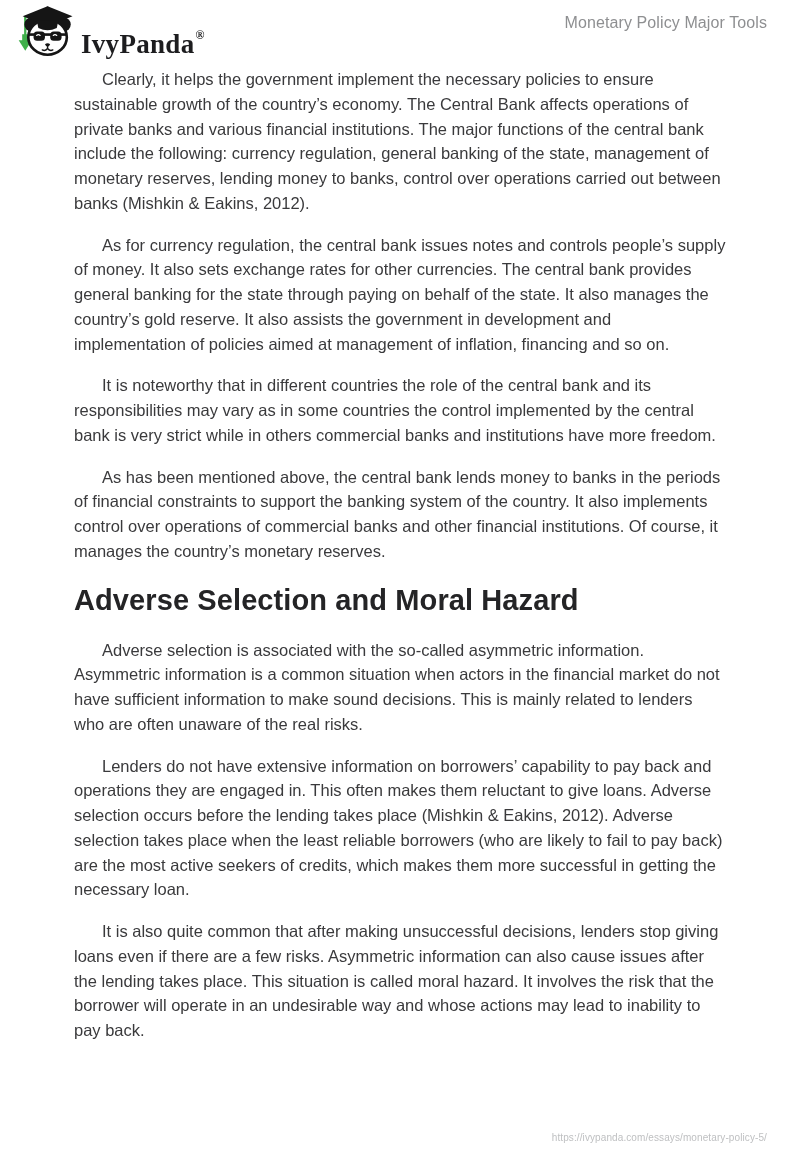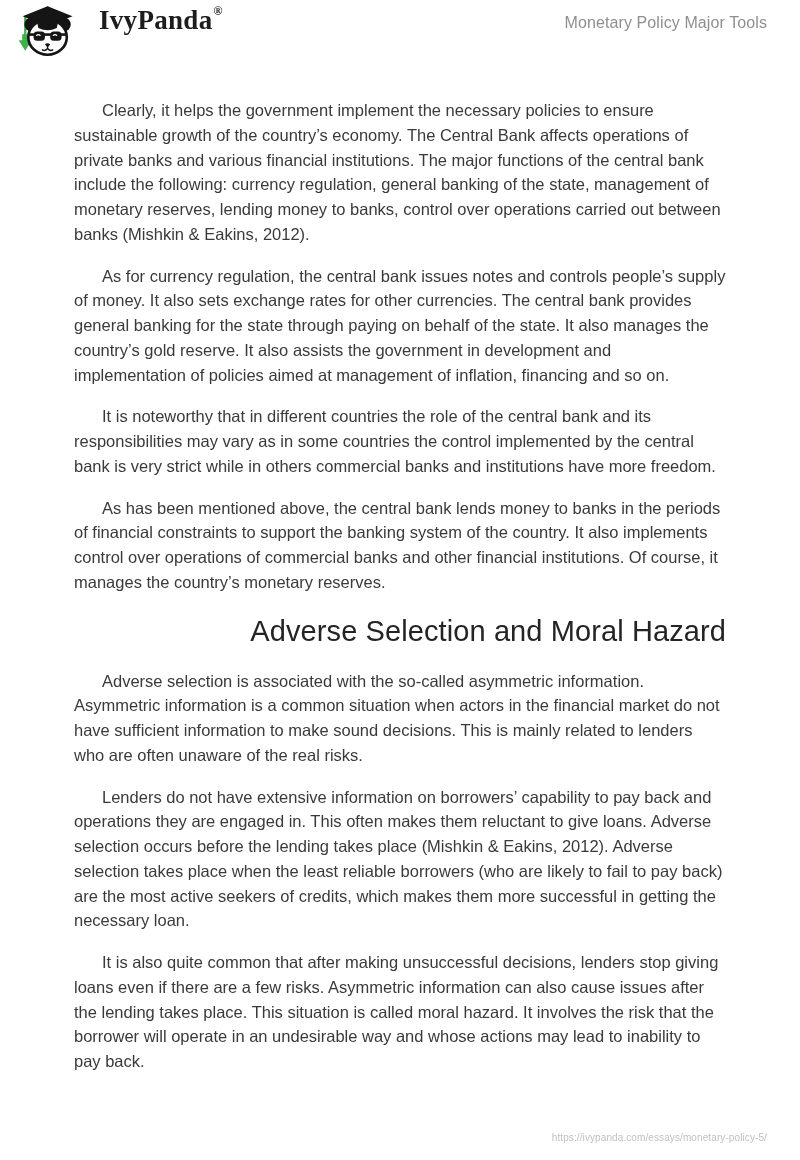--- a/index.html
+++ b/index.html
@@ -11,22 +11,22 @@
     overflow: hidden;
     font-family: "Liberation Sans", sans-serif;
   }
 
   
   .brand {
     position: absolute;
     left: 13px;
     top: 5px;
     display: flex;
-    align-items: flex-start;
-    gap: 23px;
+    align-items: flex-end;
+    gap: 5px;
     text-decoration: none;
     cursor: pointer;
   }
   .logo-wrap svg { display: block; width: 63px; height: 53px; }
   .brand-text {
     font-family: "Liberation Serif", serif;
     font-weight: 700;
     font-size: 27px;
     color: #1d1d1f;
     letter-spacing: 0.3px;
@@ -46,37 +46,35 @@
     color: #8e8f91;
     letter-spacing: 0.1px;
   }
 
   
   main {
     position: absolute;
     top: 67px;
     left: 74px;
     width: 652px;
-    margin-top: 31px;
   }
   main p {
     margin: 0 0 17px 0;
     text-indent: 28px;
     font-size: 16.5px;
     line-height: 24.75px;
     color: #3a3a3c;
   }
   main h2 {
     margin: 5px 0 19px 0;
     font-size: 29px;
     line-height: 38px;
-    font-weight: 400;
+    font-weight: 700;
     color: #242426;
     letter-spacing: 0.1px;
-    text-align: right;
   }
 
   
   .source-url {
     position: absolute;
     top: 1132px;
     right: 33px;
     font-size: 10px;
     color: #bfc0c2;
     letter-spacing: 0.1px;

